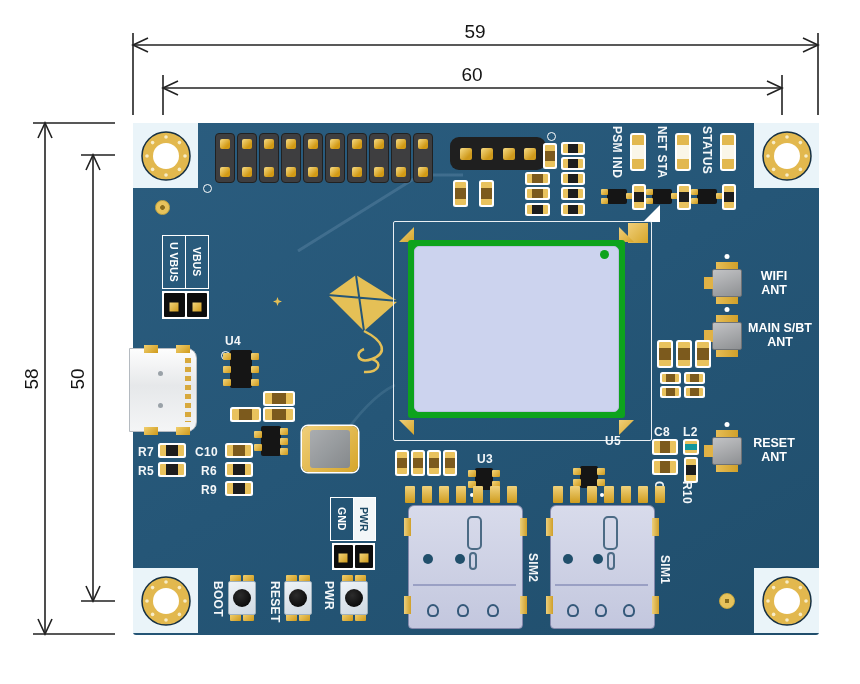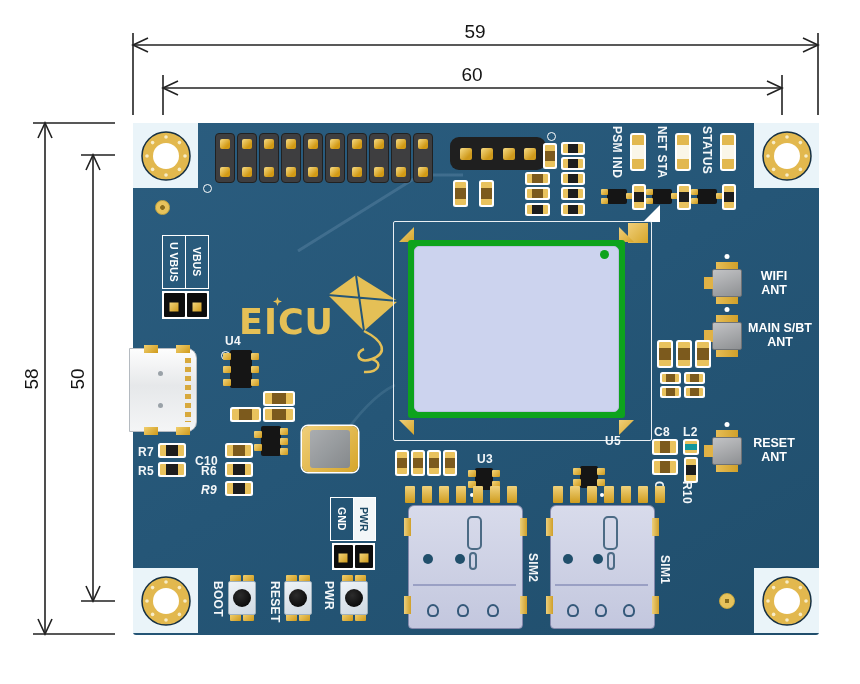--- a/index.html
+++ b/index.html
@@ -347,21 +347,20 @@
 
     <div class="jbox" style="left:29px;top:112px;width:47px;height:54px;">
       <div class="jcell vtext">U VBUS</div>
       <div class="jcell vtext">VBUS</div>
     </div>
     <div class="jpins" style="left:29px;top:168px;width:47px;height:28px;">
       <div class="jpin"></div>
         <div class="jpin"></div>
     </div>
 
-    <div class="logo">EICU</div>
     <div class="spark"></div>
     <svg style="position:absolute;left:193px;top:152px;" width="78" height="100">
       <polygon points="30,0 72,26 38,56 2,20" fill="#e5c056"></polygon>
       <path d="M30,0 L38,56 M2,20 L72,26" stroke="#255677" stroke-width="2" fill="none"></path>
       <path d="M38,56 C58,66 62,78 46,84 C32,89 28,78 38,74 M46,84 C58,88 52,98 38,97" stroke="#e5c056" stroke-width="2.5" fill="none"></path>
     </svg>
 
     <span class="slabel" style="left:92px;top:212px;">U4</span>
     <div class="ring" style="left:88px;top:228px;"></div>
     <div class="sot" style="left:97px;top:227px;width:22px;height:38px;">
@@ -384,29 +383,29 @@
     </div>
 
     <span class="slabel" style="left:5px;top:323px;">R7</span>
     <div class="pv h black" style="left:25px;top:320px;width:28px;height:15px;">
         <i></i>
       </div>
     <span class="slabel" style="left:5px;top:342px;">R5</span>
     <div class="pv h black" style="left:25px;top:339px;width:28px;height:15px;">
         <i></i>
       </div>
-    <span class="slabel" style="left:62px;top:332px;">C10</span>
+    <span class="slabel" style="left:62px;top:323px;">C10</span>
     <div class="pv h" style="left:92px;top:320px;width:28px;height:15px;">
         <i></i>
       </div>
     <span class="slabel" style="left:68px;top:342px;">R6</span>
     <div class="pv h black" style="left:92px;top:339px;width:28px;height:15px;">
         <i></i>
       </div>
-    <span class="slabel" style="left:68px;top:361px;font-style:italic;">R9</span>
+    <span class="slabel" style="left:68px;top:361px;">R9</span>
     <div class="pv h black" style="left:92px;top:358px;width:28px;height:15px;">
         <i></i>
       </div>
 
     <div class="pv h" style="left:130px;top:268px;width:32px;height:15px;">
         <i></i>
       </div>
     <div class="pv h" style="left:97px;top:284px;width:31px;height:15px;">
         <i></i>
       </div>

